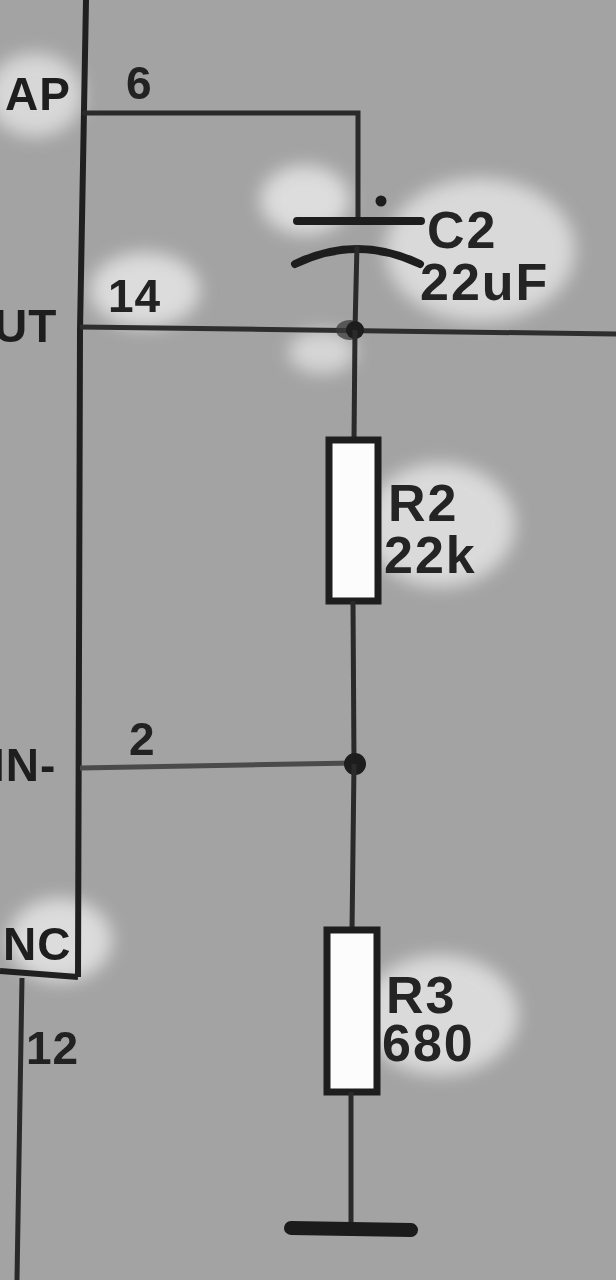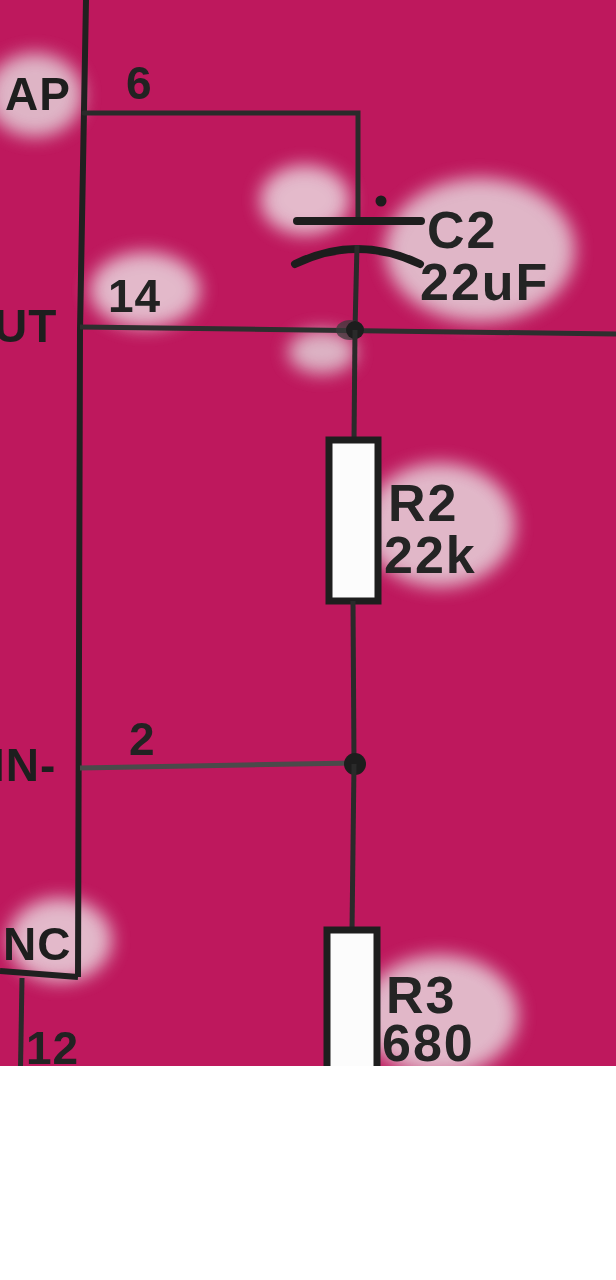--- a/index.html
+++ b/index.html
@@ -3,22 +3,22 @@
 <meta charset="utf-8">
 <style>
   html, body {
     margin: 0;
     padding: 0;
     background: #ffffff;
   }
   .canvas {
     position: relative;
     width: 616px;
-    height: 1066px;
-    background: #be185d;
+    height: 1280px;
+    background: #a3a3a3;
     overflow: hidden;
   }
   .canvas svg {
     display: block;
     filter: blur(0.45px);
   }
   .pin-label {
     font-family: "Liberation Sans", sans-serif;
     font-weight: bold;
     font-size: 46px;

